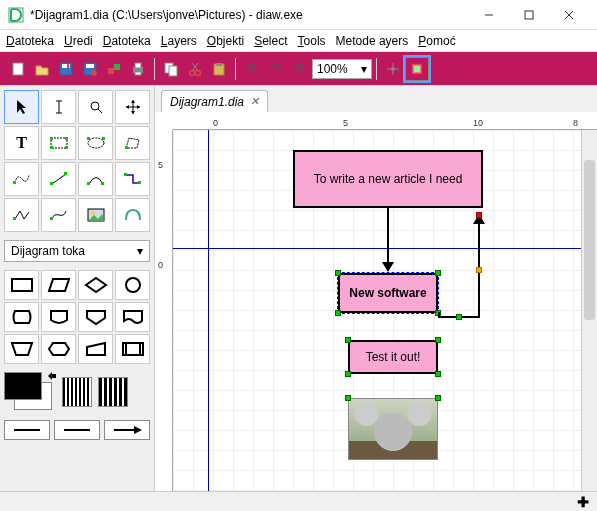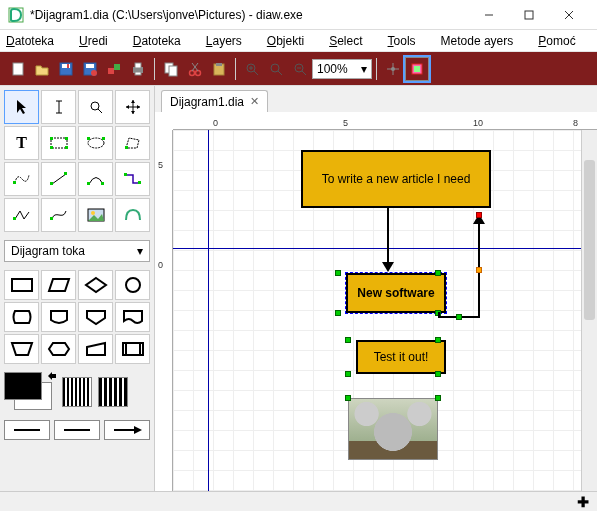--- a/index.html
+++ b/index.html
@@ -3,25 +3,25 @@
 <meta charset="utf-8">
 <style>
 * { box-sizing: border-box; margin: 0; padding: 0; font-family: "Segoe UI", Tahoma, sans-serif; font-size: 12px; }
 body { background: #f0f0f0; width: 597px; height: 511px; overflow: hidden; display: flex; flex-direction: column; }
 
 .titlebar { height: 30px; background: #fff; display: flex; align-items: center; padding: 0 8px; border-bottom: 1px solid #ddd; }
 .titlebar .dia-logo { width:16px; height:16px; margin-right:6px; }
 .titlebar .title { flex: 1; font-size: 12px; }
 .titlebar .winbtn { width: 40px; height: 28px; display: flex; align-items: center; justify-content: center; font-size: 13px; }
 
-.menubar { height: 22px; background: #fff; display: flex; align-items: center; padding: 0 6px; gap: 25px; border-bottom: 1px solid #e5e5e5; text-align: right; }
+.menubar { height: 22px; background: #fff; display: flex; align-items: center; padding: 0 6px; gap: 10px; border-bottom: 1px solid #e5e5e5; text-align: right; }
 .menubar span { font-size: 12px; }
 .menubar span u { text-decoration: underline; }
 
-.toolbar { height: 34px; background: #7f1d1d; display: flex; align-items: center; padding: 0 6px; border-bottom: 1px solid #ddd; }
+.toolbar { height: 34px; background: #be185d; display: flex; align-items: center; padding: 0 6px; border-bottom: 1px solid #ddd; }
 .tbtn { width: 24px; height: 24px; display: flex; align-items: center; justify-content: center; border: 1px solid transparent; border-radius: 2px; }
 .tsep { width: 1px; height: 22px; background: #ccc; margin: 0 4px; }
 .zoom-box { width: 60px; height: 20px; border: 1px solid #aaa; background: #fff; display: flex; align-items: center; padding: 0 4px; font-size: 11px; }
 .zoom-box .dd { margin-left: auto; }
 .color-sq { width:24px; height:24px; border:1px solid #888; display:flex; align-items:center; justify-content:center; }
 .color-sq.sel { outline: 2px solid #5aa0ff; }
 
 .workarea { flex: 1; display: flex; min-height: 0; }
 
 
@@ -33,38 +33,38 @@
 .sheet-dd .dd { margin-left: auto; }
 .shapegrid { display: grid; grid-template-columns: repeat(4,1fr); gap: 2px; padding: 4px; }
 .sgcell { height: 30px; background:#fff; border:1px solid #ccc; display:flex; align-items:center; justify-content:center; }
 .swatch-row { display:flex; gap:6px; padding:4px; align-items:center; }
 .pattern { width:30px; height:30px; border:1px solid #888; background: repeating-linear-gradient(90deg,#000 0 2px,#fff 2px 4px); }
 .linestyle-row { display:flex; gap:4px; padding:4px; align-items:center; }
 .lsbox { flex:1; height:20px; border:1px solid #888; background:#fff; display:flex; align-items:center; justify-content:center; }
 
 
 .canvaswrap { flex:1; display:flex; flex-direction:column; background:#fff; position:relative; }
-.tabbar { height:26px; display:flex; align-items:flex-end; padding: 2px 6px 0; background:#f0f0f0; }
+.tabbar { height:26px; display:flex; align-items:flex-end; padding: 2px 6px 0; background:#f0f0f0;font-style:italic; }
 .doctab { height:22px; padding:0 8px; display:flex; align-items:center; gap:6px; border:1px solid #bbb; border-bottom:none; background:#fff; border-radius:3px 3px 0 0; font-size:11px; }
 .doctab .x { font-size:11px; color:#666; }
 .ruler-h { height:18px; background:#fff; border-bottom:1px solid #aaa; position:relative; margin-left:18px; }
 .ruler-h .tick { position:absolute; top:6px; font-size:9px; color:#333; }
 .body-row { flex:1; display:flex; min-height:0; }
 .ruler-v { width:18px; background:#fff; border-right:1px solid #aaa; position:relative; }
 .ruler-v .tick { position:absolute; left:3px; font-size:9px; color:#333; }
 .canvas { flex:1; position:relative; background:#fff; overflow:hidden; }
 .grid { position:absolute; inset:0;
   background-image:
     linear-gradient(#eee 1px, transparent 1px),
     linear-gradient(90deg,#eee 1px, transparent 1px);
   background-size: 20px 20px;
 }
 .guide-h { position:absolute; left:0; right:0; height:1px; background:#00a; }
 .guide-v { position:absolute; top:0; bottom:0; width:1px; background:#00a; }
-.flowbox { position:absolute; background:#eab308; border:2px solid #000; display:flex; align-items:center; justify-content:center; font-size:11px; padding:4px;margin-left:8px; }
+.flowbox { position:absolute; background:#f9a8d4; border:2px solid #000; display:flex; align-items:center; justify-content:center; font-size:11px; padding:4px; }
 .flowbox.sel { outline:1px dashed #00f;font-weight:bold; }
 .handle { position:absolute; width:6px; height:6px; background:#0c0; border:1px solid #060; }
 .handle.o { background:orange; border-color:#c60; }
 .handle.r { background:red; border-color:#900; }
 .arrow-line { position:absolute; background:#000; }
 .arrow-head { position:absolute; width:0; height:0; }
 .textbox { position:absolute; font-size:11px; color:#000; line-height:1.3; }
 .koala { position:absolute; width:90px; height:62px; border:1px solid #888;
   background:
     radial-gradient(circle at 20% 25%, #ccc 0 14%, transparent 15%),

